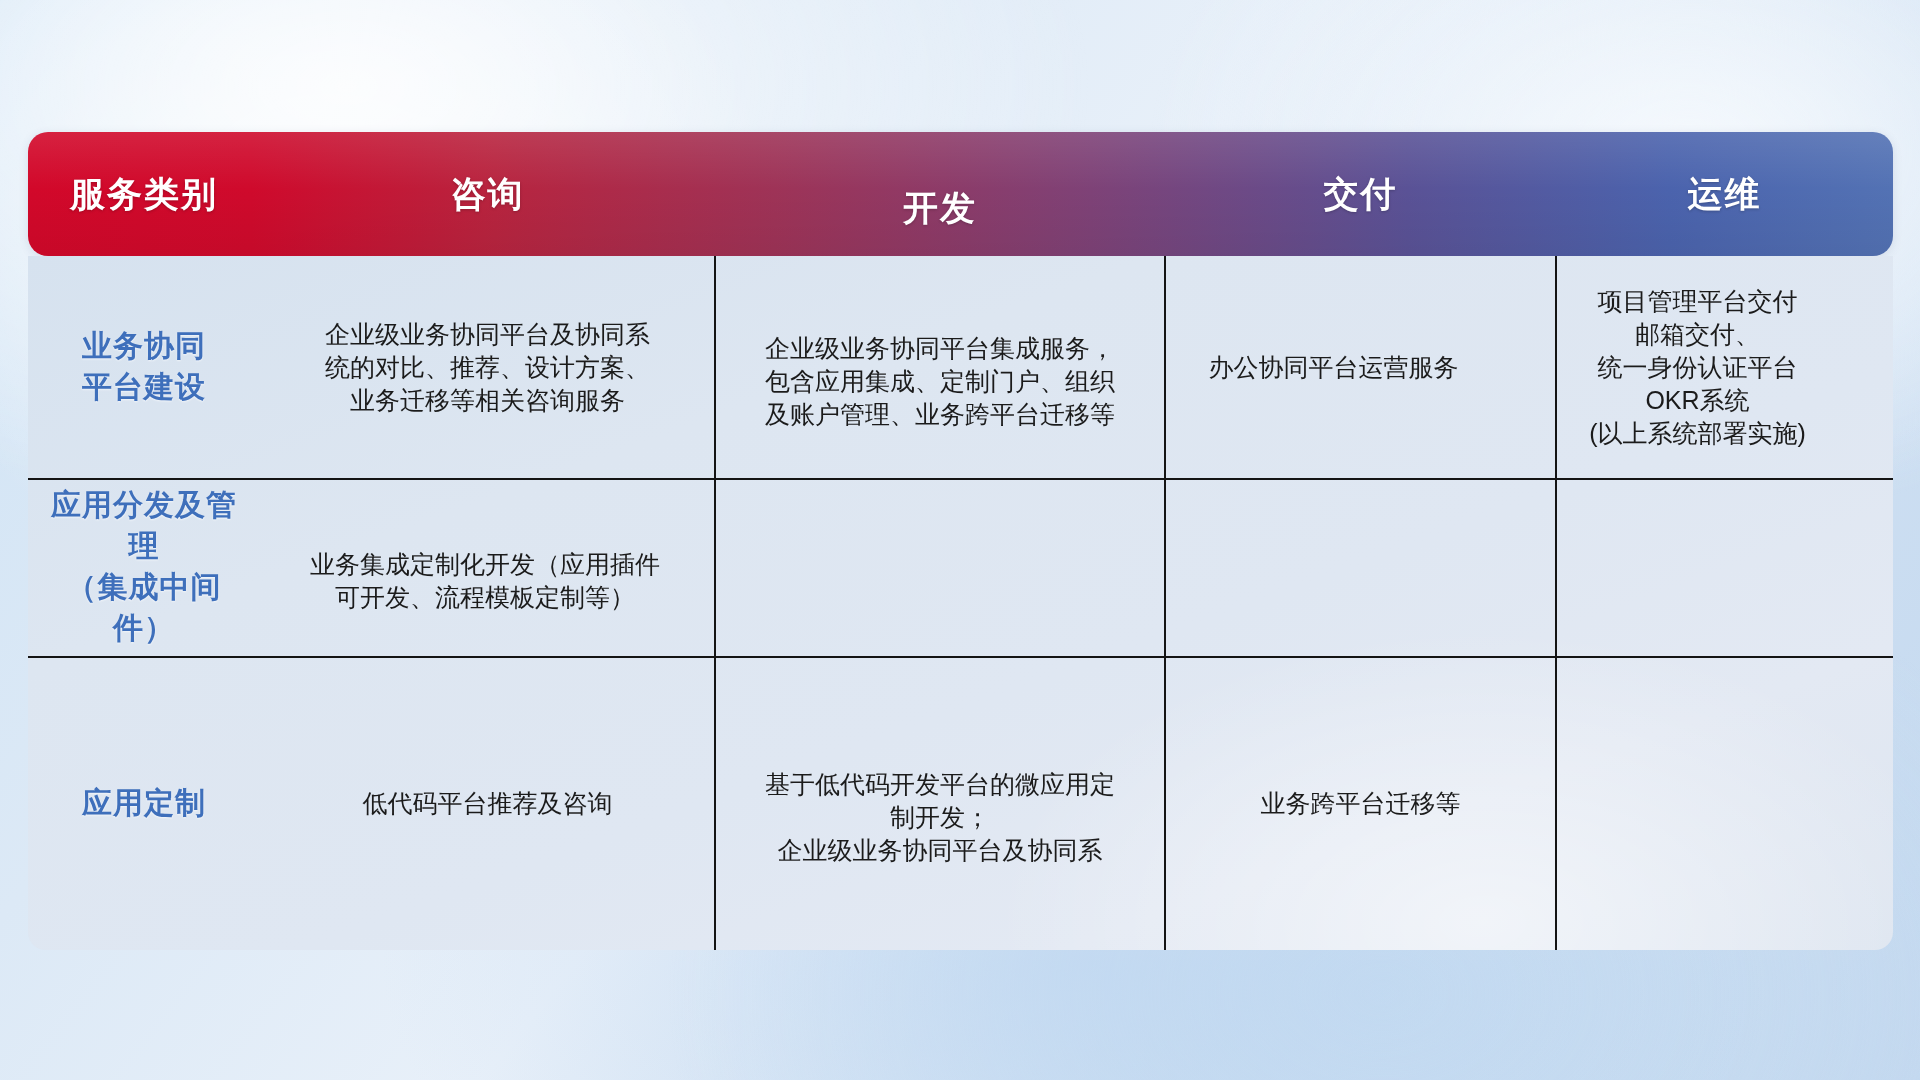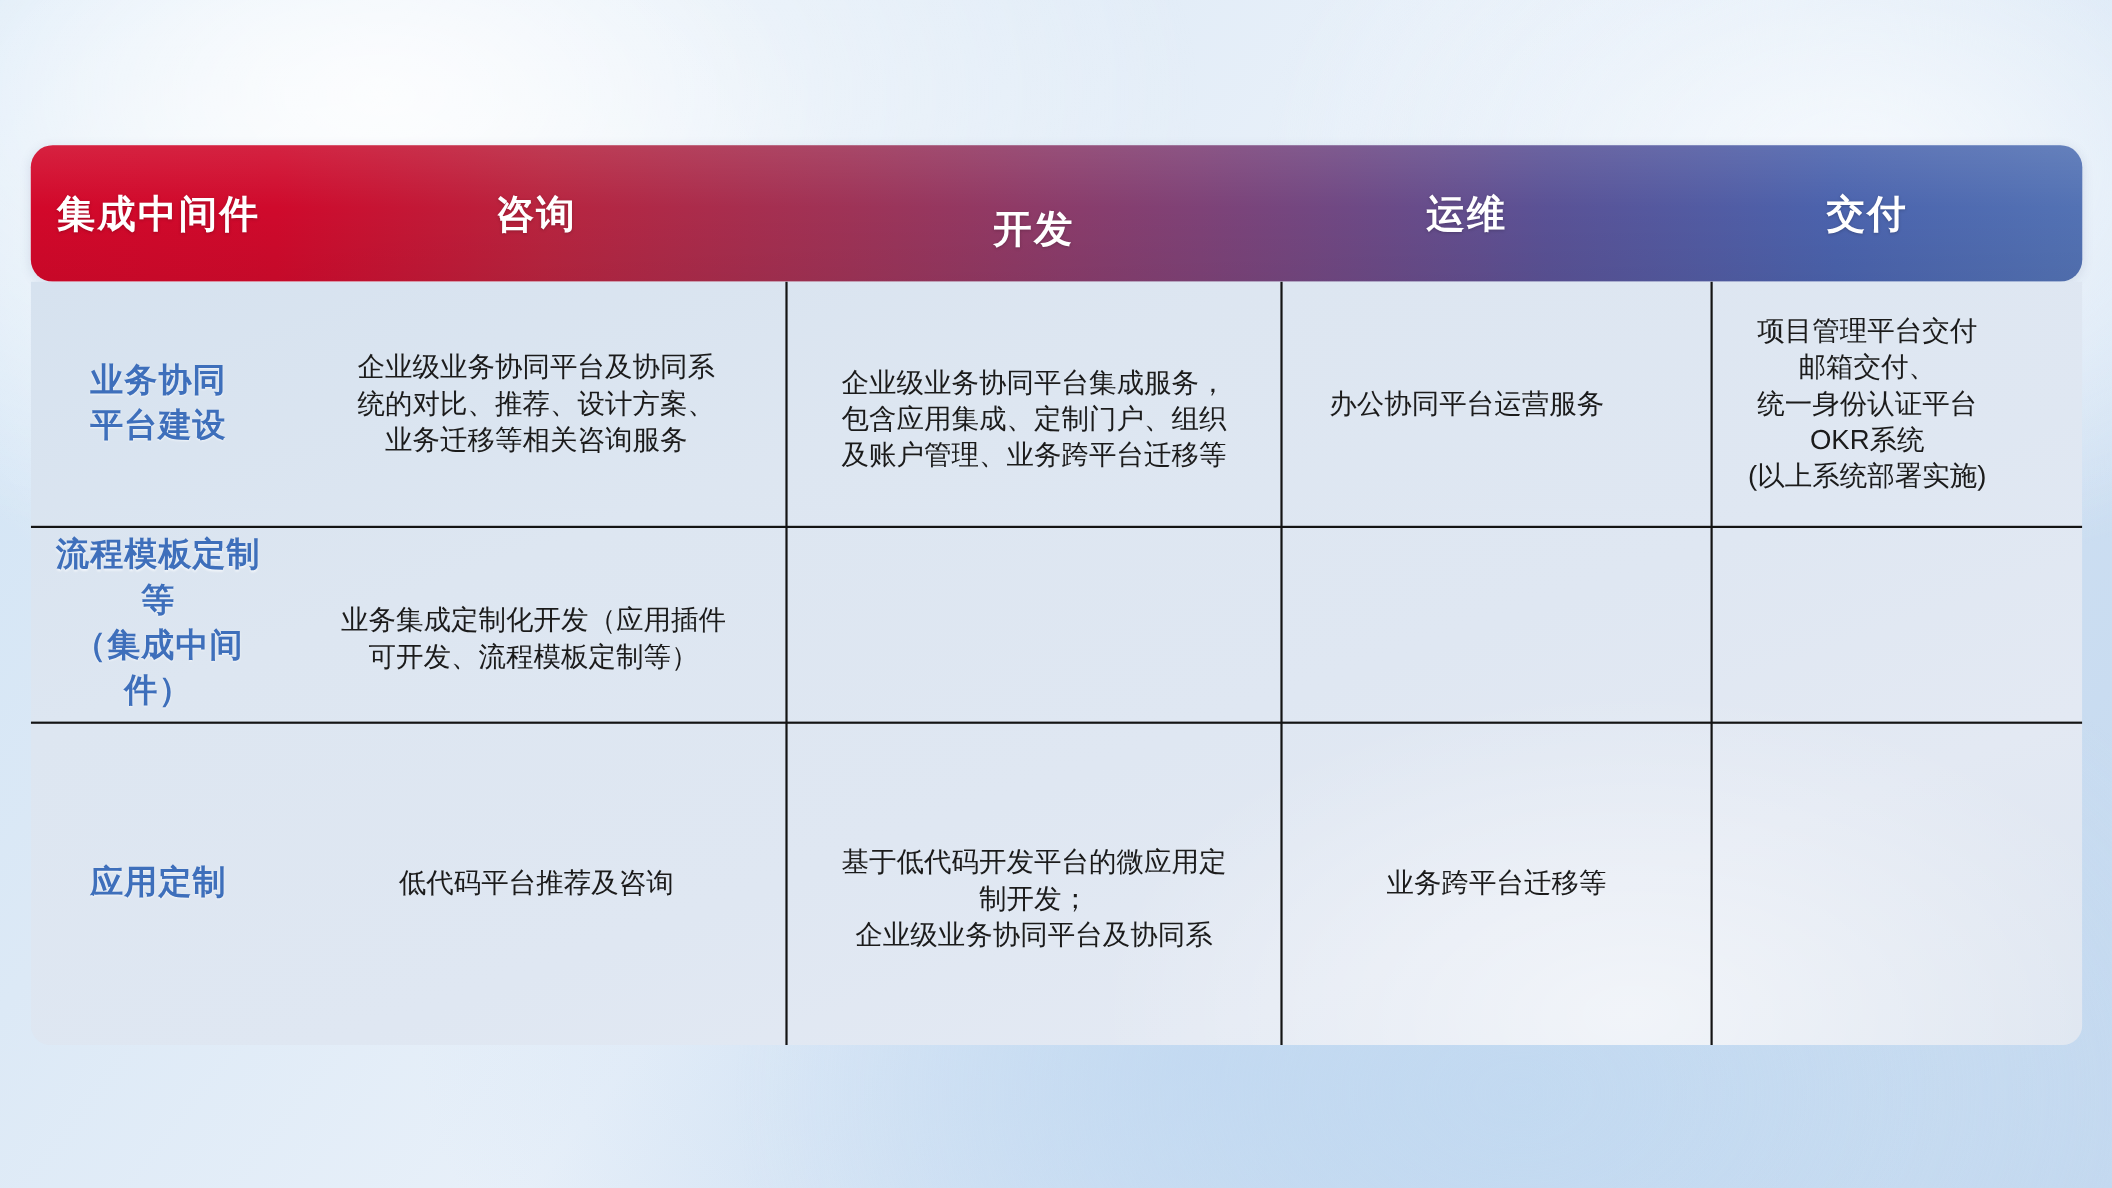--- a/index.html
+++ b/index.html
@@ -149,25 +149,25 @@
 </head>
 <body>
 
 <div class="bg-glow-a"></div>
 <div class="bg-glow-b"></div>
 <div class="bg-glow-c"></div>
 
 <div class="table-wrap">
 
   <div class="table-header">
-    <div class="hcell col-0">集成中间件</div>
+    <div class="hcell col-0">服务类别</div>
     <div class="hcell col-1">咨询</div>
     <div class="hcell col-2">开发</div>
+    <div class="hcell col-3">交付</div>
     <div class="hcell col-4">运维</div>
-    <div class="hcell col-3">交付</div>
   </div>
 
   <div class="table-body">
 
     <div class="vline" style="left:686px; height:694px;"></div>
     <div class="vline" style="left:1136px; height:694px;"></div>
     <div class="vline" style="left:1527px; height:694px;"></div>
 
     <div class="grid-row r1">
       <div class="cell rowlabel col-0">业务协同
@@ -182,21 +182,21 @@
       <div class="cell col-3">项目管理平台交付
 邮箱交付、
 统一身份认证平台
 OKR系统
 (以上系统部署实施)</div>
     </div>
 
     <div class="hline" style="top:222px;"></div>
 
     <div class="grid-row r2">
-      <div class="cell rowlabel col-0">流程模板定制等
+      <div class="cell rowlabel col-0">应用分发及管理
 （集成中间件）</div>
       <div class="cell col-2">业务集成定制化开发（应用插件
 可开发、流程模板定制等）</div>
       <div class="cell col-3"></div>
       <div class="cell col-4"></div>
     </div>
 
     <div class="hline" style="top:400px;"></div>
 
     <div class="grid-row r3">

